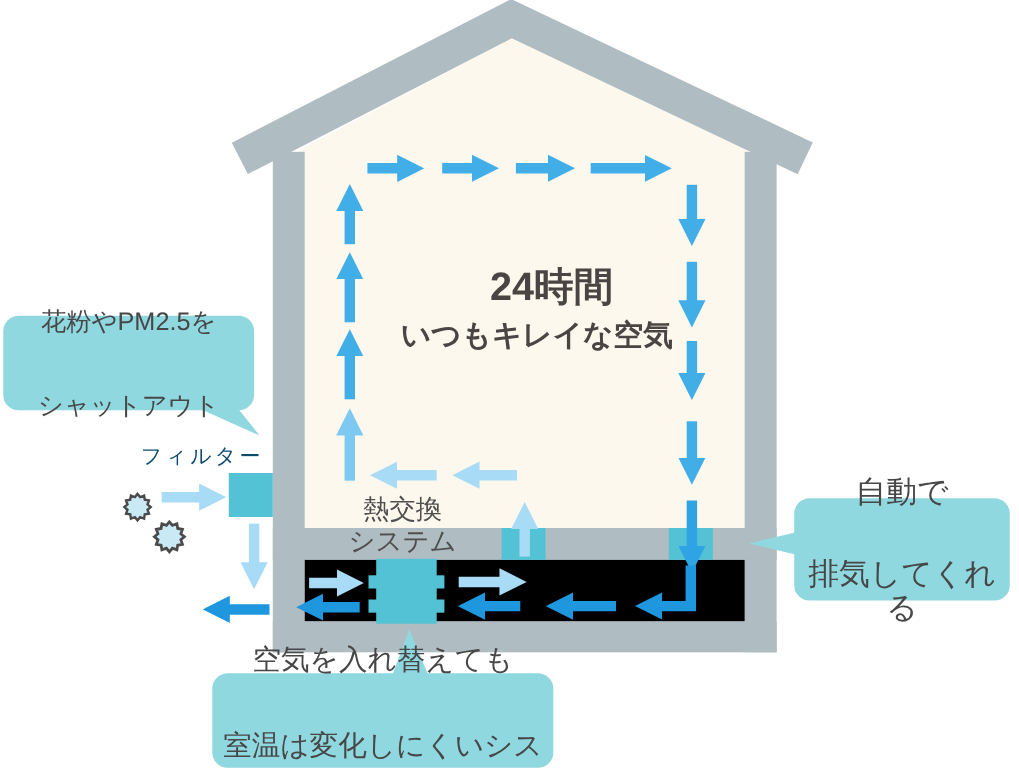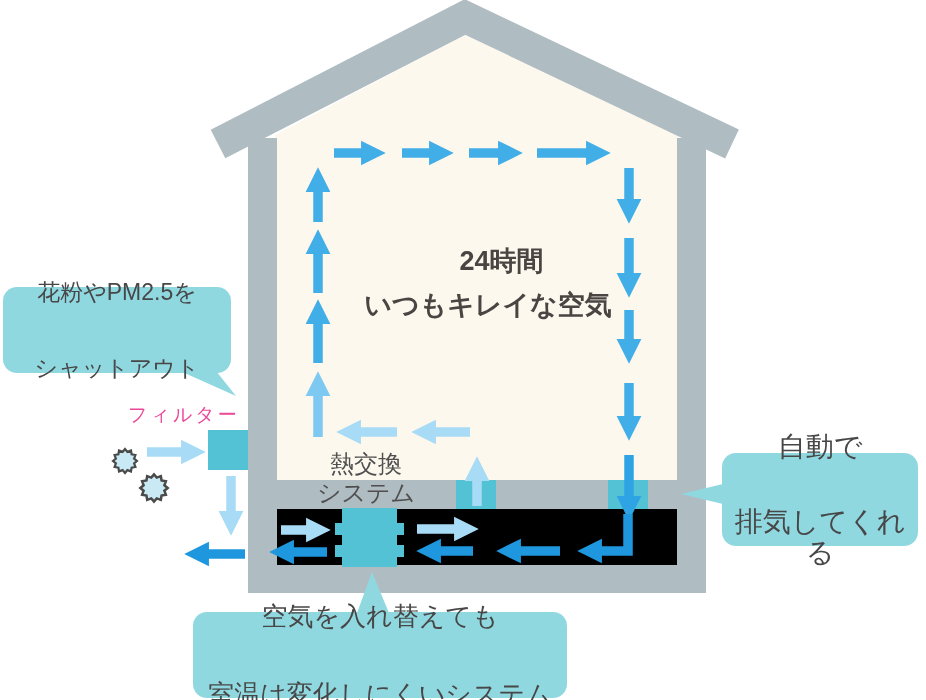--- a/index.html
+++ b/index.html
@@ -8,40 +8,40 @@
     background:#ffffff;
     font-family:"Liberation Sans","DejaVu Sans",sans-serif;
   }
   .stage{position:absolute;inset:0;}
   svg.house{position:absolute;left:0;top:0;}
   .abs{position:absolute;}
   .title{
     left:323px;top:239px;width:330px;text-align:center;
     color:#4a4542;font-weight:bold;
   }
-  .title .l1{display:block;font-size:27px;line-height:44px;padding-left:27px;}
+  .title .l1{display:block;font-size:36px;line-height:44px;padding-left:27px;}
   .title .l2{display:block;font-size:27px;line-height:44px;}
   .label-filter{
-    left:128px;top:402px;font-size:19px;letter-spacing:3px;color:#ec4899;
+    left:128px;top:402px;font-size:19px;letter-spacing:3px;color:#0c4a6e;
   }
   .label-hx{
     left:296px;top:451px;width:140px;text-align:center;
     font-size:24px;line-height:29px;color:#4f4f4f;font-family:Liberation Mono, monospace;
   }
   .label-hx span{display:block;}
   .bubble{
     position:absolute;background:#90d8e0;border-radius:14px;color:#474747;
     display:flex;flex-direction:column;align-items:center;justify-content:center;
     text-align:center;
     gap:44px;
   }
   .bubble span{display:block;}
   .bubble-pollen{left:3px;top:287px;width:228px;height:86px;font-size:23px;line-height:32px;}
   .bubble-exhaust{left:722px;top:453px;width:196px;height:93px;font-size:28px;line-height:31px;}
-  .bubble-temp{left:193px;top:612px;width:374px;height:86px;font-size:26px;line-height:34px;}
+  .bubble-temp{left:193px;top:612px;width:310px;height:86px;font-size:26px;line-height:34px;}
 </style>
 </head>
 <body>
 
 <div class="stage">
 
   <svg class="house" width="926" height="700" viewBox="0 0 926 700">
     <defs>
       <marker id="ah-med" viewBox="0 0 10 10" refX="2" refY="5" markerUnits="strokeWidth" markerWidth="2.6" markerHeight="2.9" orient="auto">
         <path d="M0,0 L10,5 L0,10 Z" fill="#41aee8"></path>

